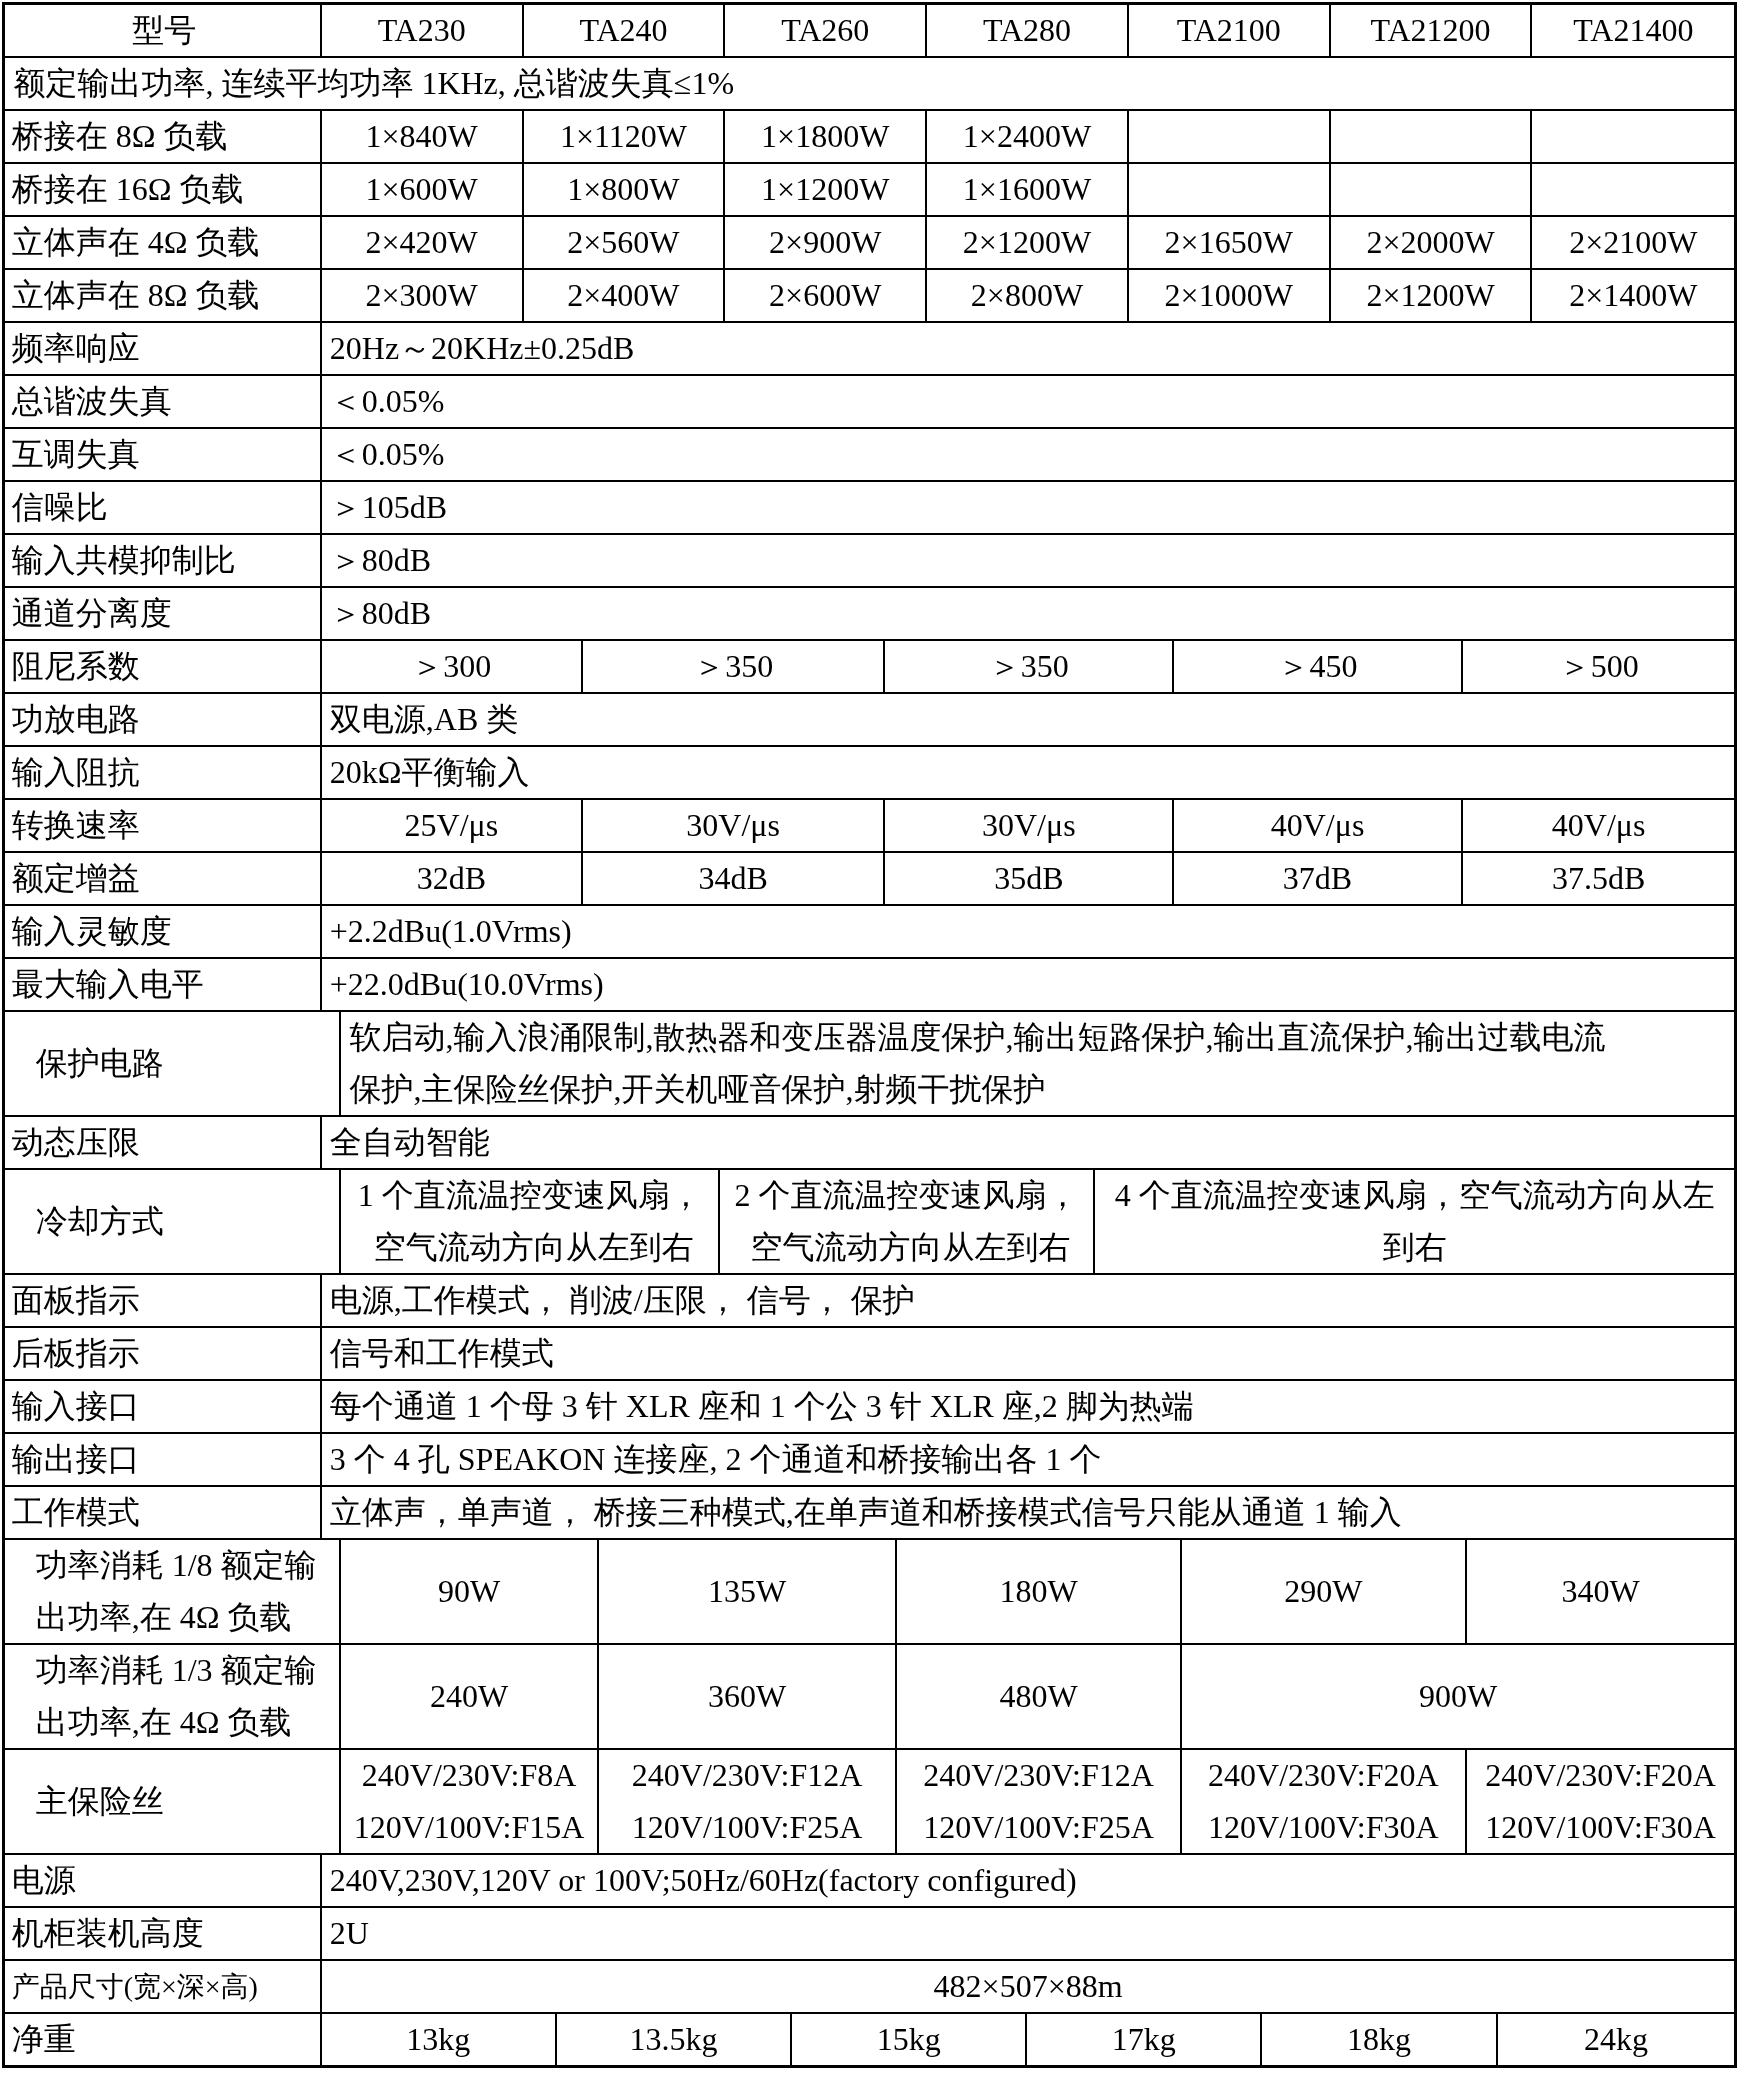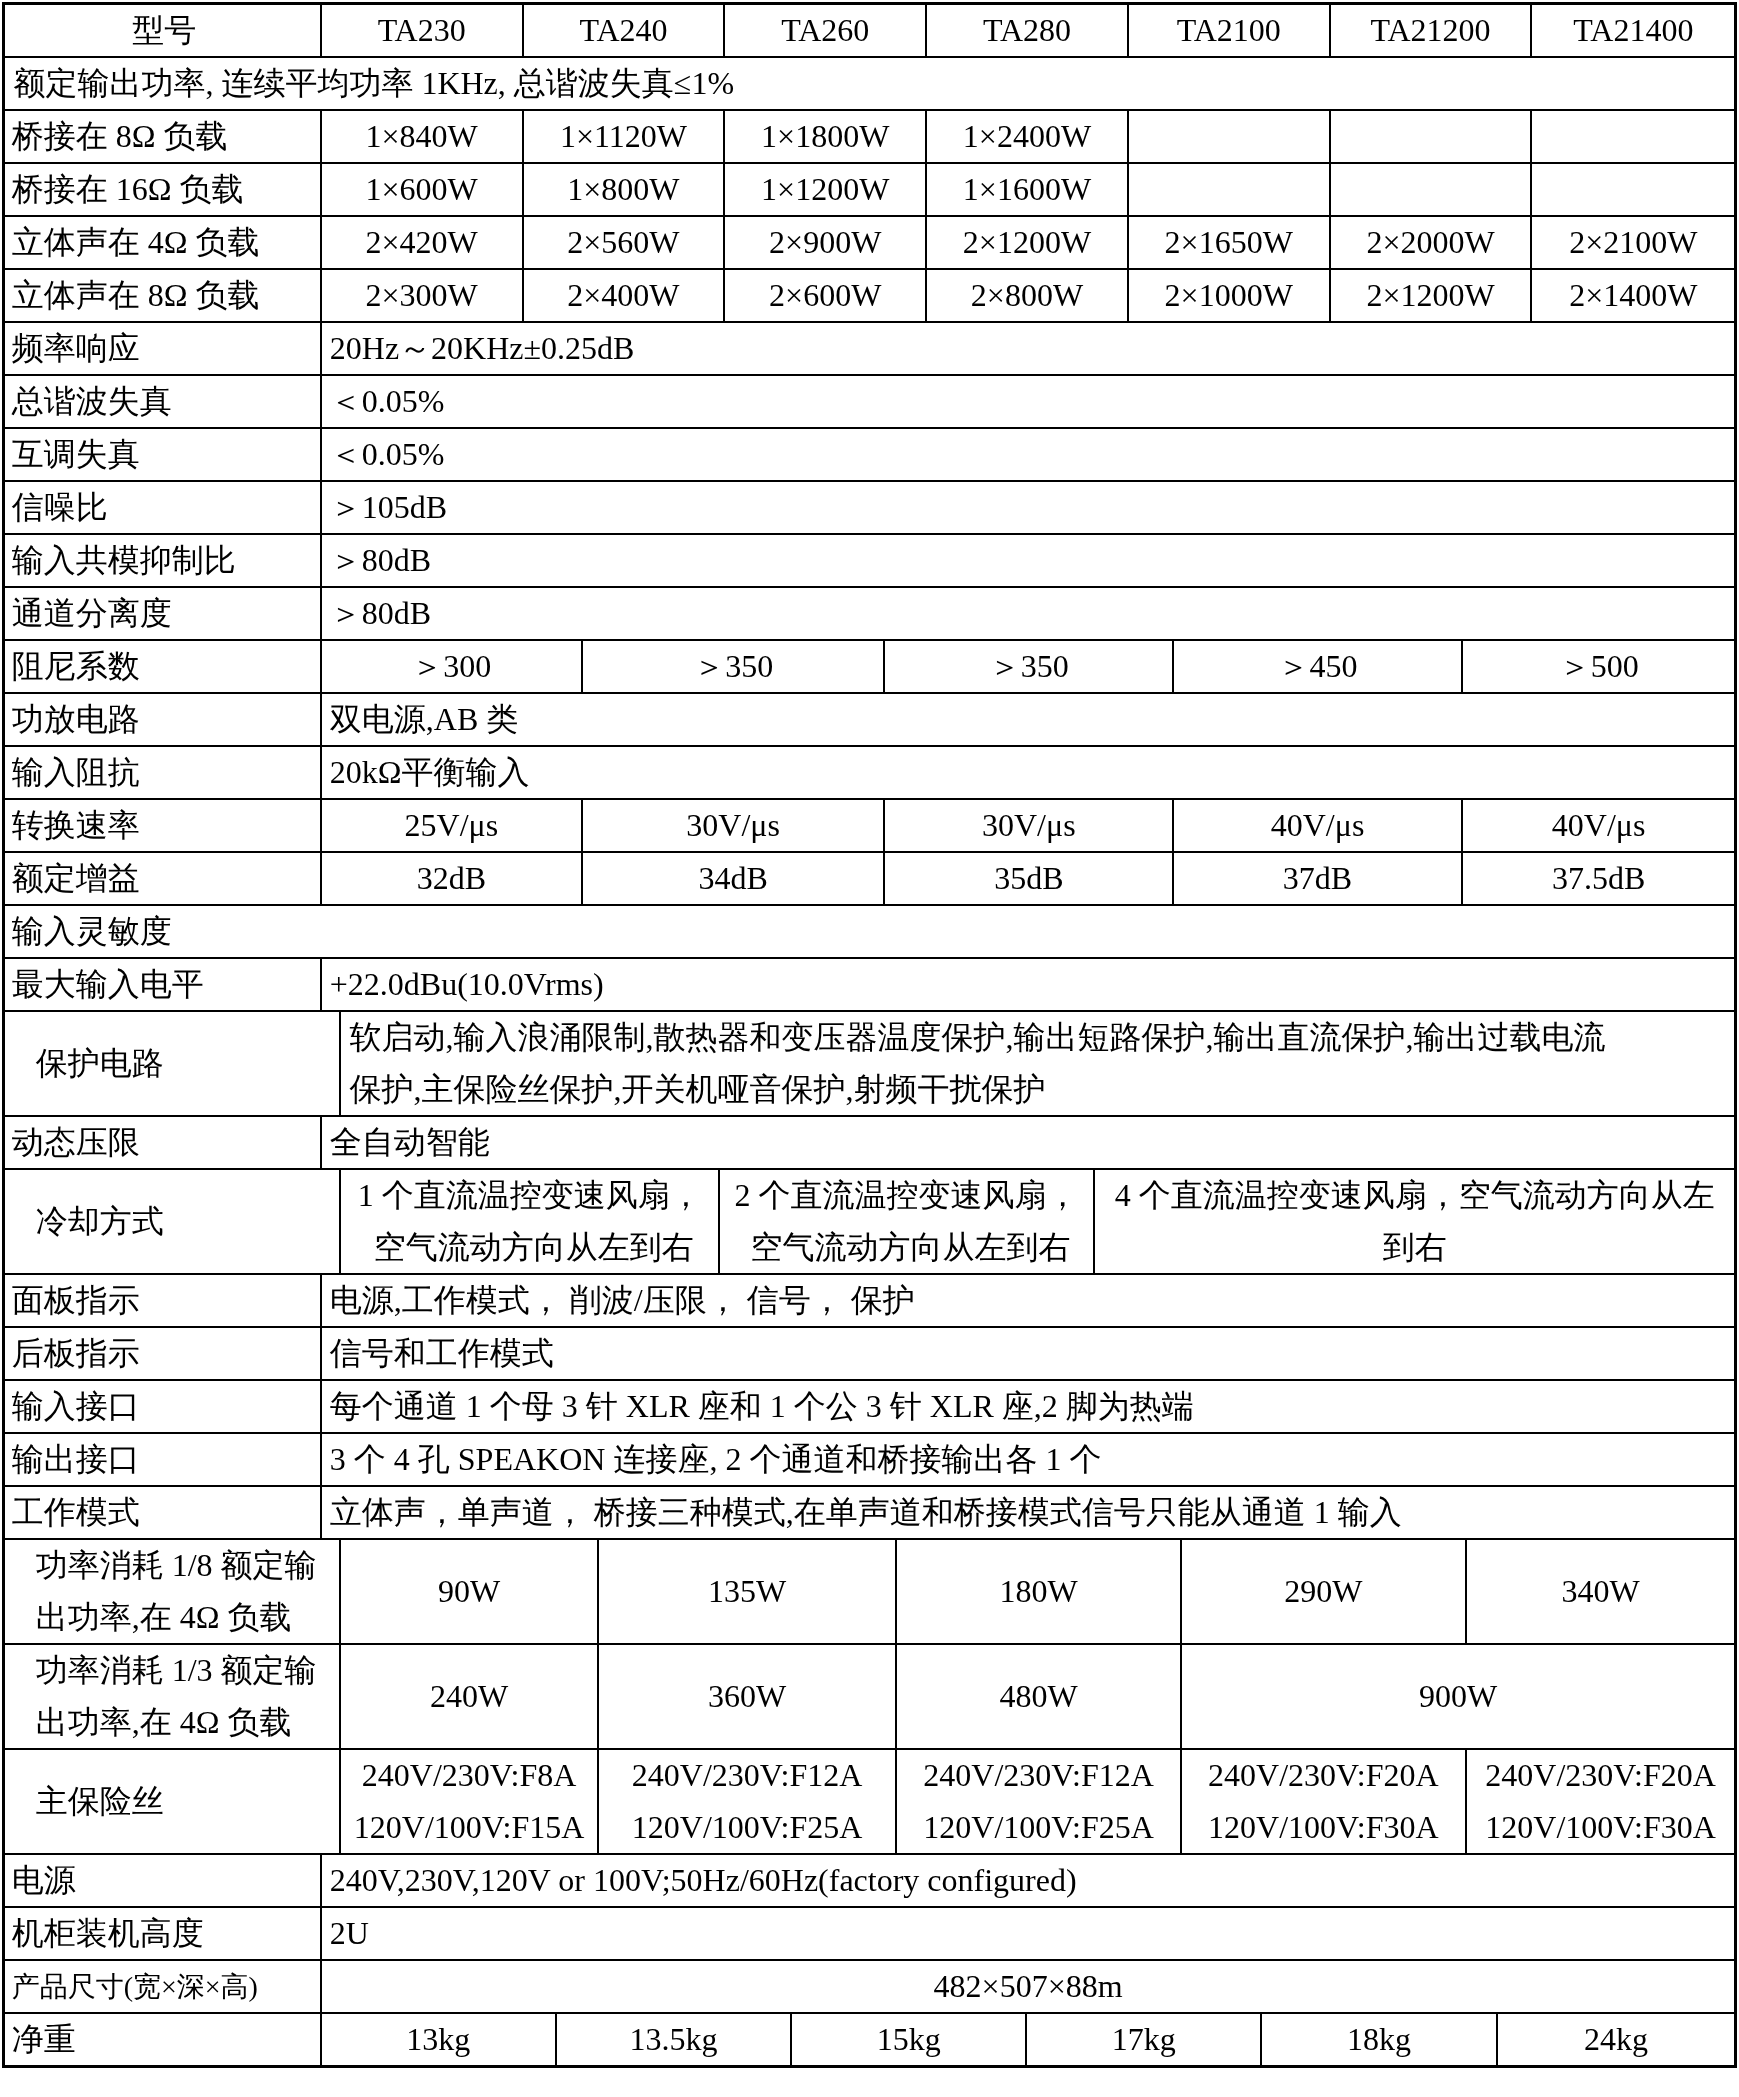--- a/index.html
+++ b/index.html
@@ -181,20 +181,21 @@
     <div class="row">
       <div class="cell lbl w-label">额定增益</div>
       <div class="cell w5a">32dB</div>
       <div class="cell w5b">34dB</div>
       <div class="cell w5c">35dB</div>
       <div class="cell w5d">37dB</div>
       <div class="cell">37.5dB</div>
     </div>
     <div class="row">
       <div class="cell lbl w-label">输入灵敏度</div>
+      <div class="cell lft">+2.2dBu(1.0Vrms)</div>
     </div>
     <div class="row">
       <div class="cell lbl w-label">最大输入电平</div>
       <div class="cell lft">+22.0dBu(10.0Vrms)</div>
     </div>
     <div class="row tall">
       <div class="cell lbl w-label">保护电路</div>
       <div class="cell lft">软启动,输入浪涌限制,散热器和变压器温度保护,输出短路保护,输出直流保护,输出过载电流
 保护,主保险丝保护,开关机哑音保护,射频干扰保护</div>
     </div>

